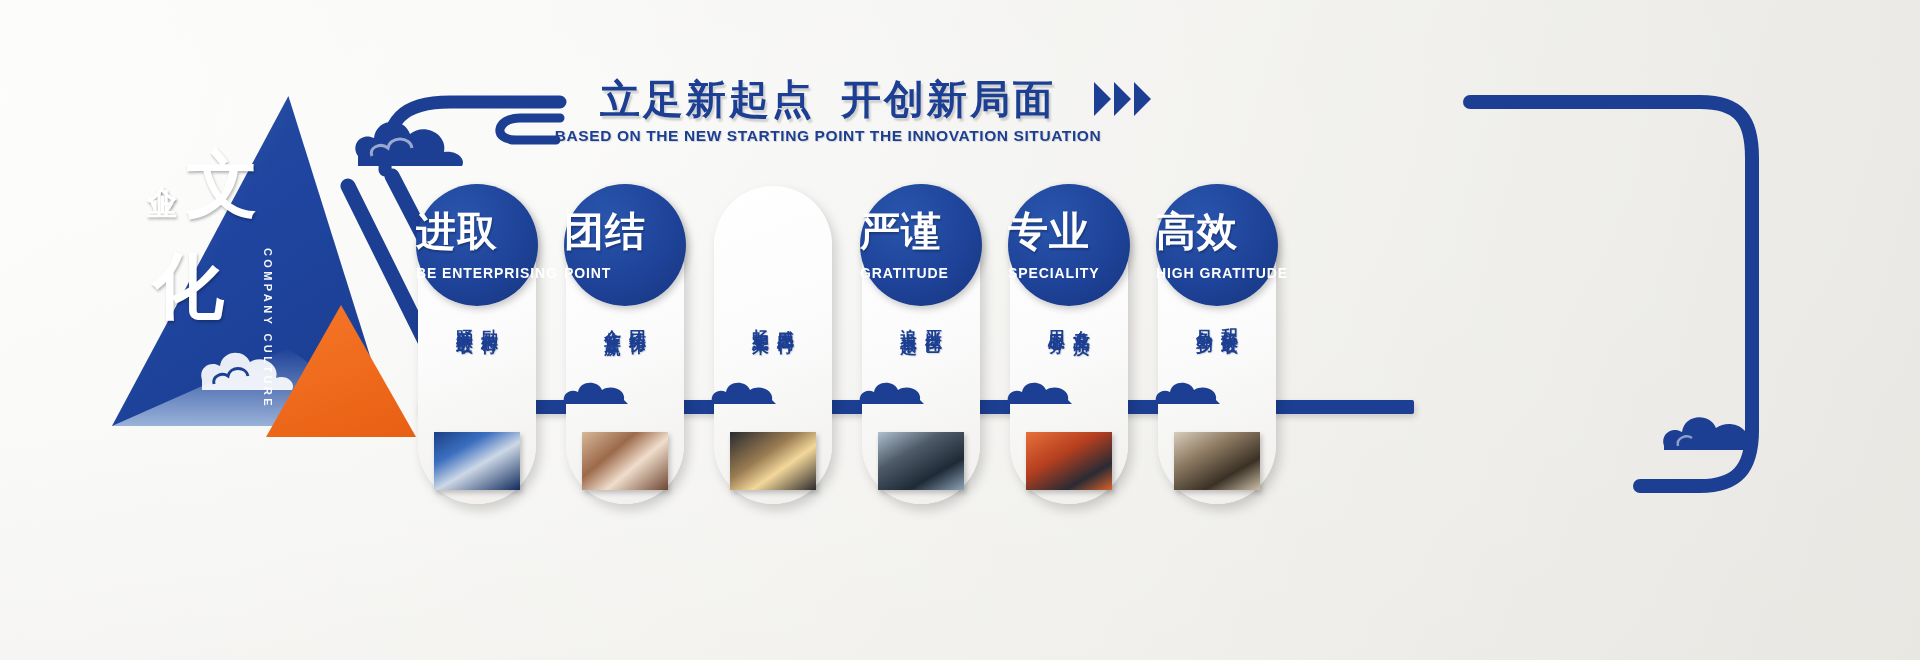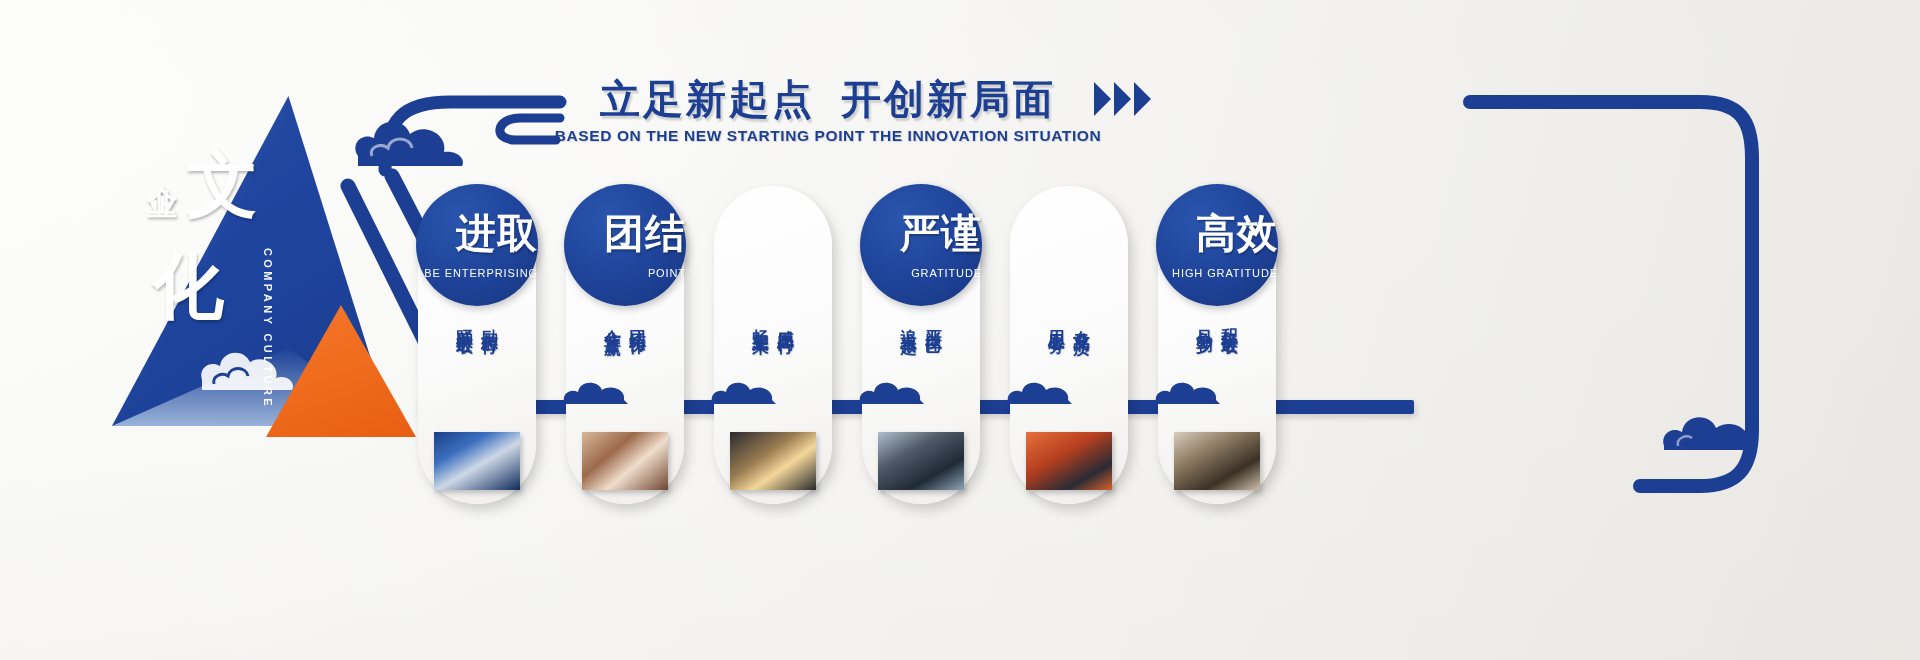--- a/index.html
+++ b/index.html
@@ -101,28 +101,28 @@
   .cards{ position:absolute; left:418px; top:186px; display:flex; gap:30px; }
   .card{
     position:relative;width:118px;height:318px;border-radius:60px;
     background:linear-gradient(160deg,#ffffff 0%,#fbfbfb 50%,#f0efec 100%);
     box-shadow:4px 6px 12px rgba(0,0,0,.17);
   }
   .badge{
     position:absolute;left:-2px;top:-2px;width:122px;height:122px;border-radius:50%;
     background:radial-gradient(circle at 35% 28%, #2a55ad 0%, #1e4399 55%, #18357e 100%);
     box-shadow:2px 3px 7px rgba(0,0,0,.22);
-    display:flex;flex-direction:column;align-items:flex-end;justify-content:center;
+    display:flex;flex-direction:column;align-items:flex-start;justify-content:center;
   }
   .badge .cn{
     color:#fff;font-size:40px;font-weight:700;letter-spacing:1px;line-height:42px;
     text-shadow:1px 2px 2px rgba(0,0,0,.25);
   }
   .badge .en{
-    color:#fff;font-size:11px;font-weight:400;letter-spacing:.9px;margin-top:13px;
+    color:#fff;font-size:14px;font-weight:700;letter-spacing:.9px;margin-top:13px;
     white-space:nowrap;
   }
   .vtext{
     position:absolute;left:0;top:130px;width:118px;height:108px;
     display:flex;flex-direction:row-reverse;justify-content:center;gap:4px;
     color:#1c3f93;font-weight:700;font-size:16.5px;line-height:21px;
   }
   .vtext span{
     writing-mode:vertical-rl; text-orientation:upright; letter-spacing:3px;
     text-shadow:1px 1px 1px rgba(0,0,0,.12);
@@ -237,20 +237,24 @@
         <div class="en">GRATITUDE</div>
       </div>
       <div class="vtext">
         <span>严以律己</span>
         <span>追求卓越</span>
       </div>
       <div class="photo ph4"></div>
     </div>
 
     <div class="card">
+      <div class="badge">
+        <div class="cn">专业</div>
+        <div class="en">SPECIALITY</div>
+      </div>
       <div class="vtext">
         <span>专业品质</span>
         <span>用心服务</span>
       </div>
       <div class="photo ph5"></div>
     </div>
 
     <div class="card">
       <div class="badge">
         <div class="cn">高效</div>

